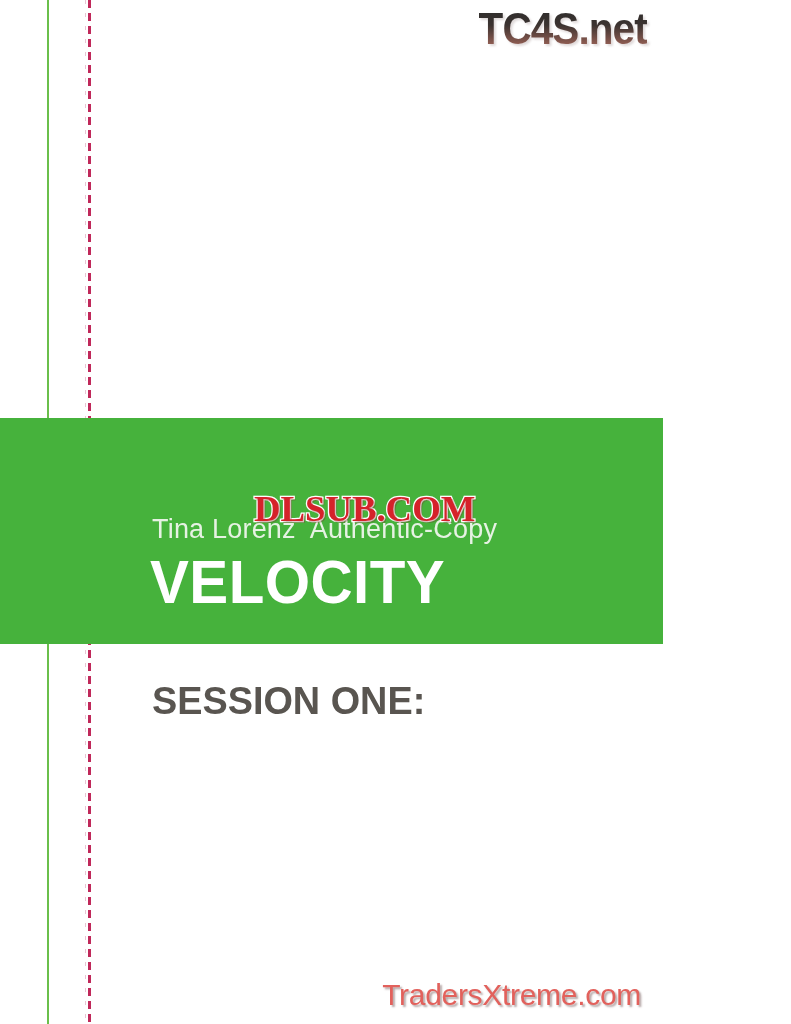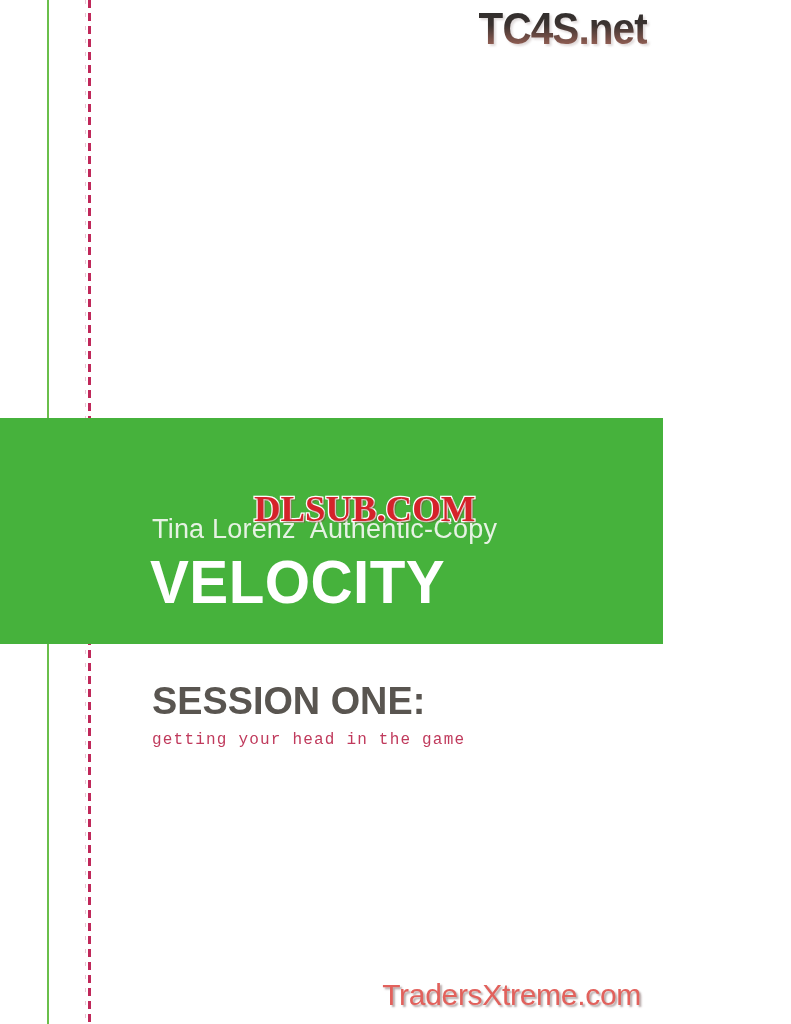--- a/index.html
+++ b/index.html
@@ -198,17 +198,16 @@
 
   <div class="green-band"></div>
 
   <div class="author-line">Tina Lorenz  Authentic-Copy</div>
 
   <div class="dlsub-watermark">DLSUB.COM</div>
 
   <div class="velocity-title">VELOCITY</div>
 
   <div class="session-heading">SESSION ONE:</div>
-  <div class="session-subtitle">getting your head in the game</div>
 
   <div class="tx-watermark">TradersXtreme.com</div>
 
 </div>
 
 </body></html>

